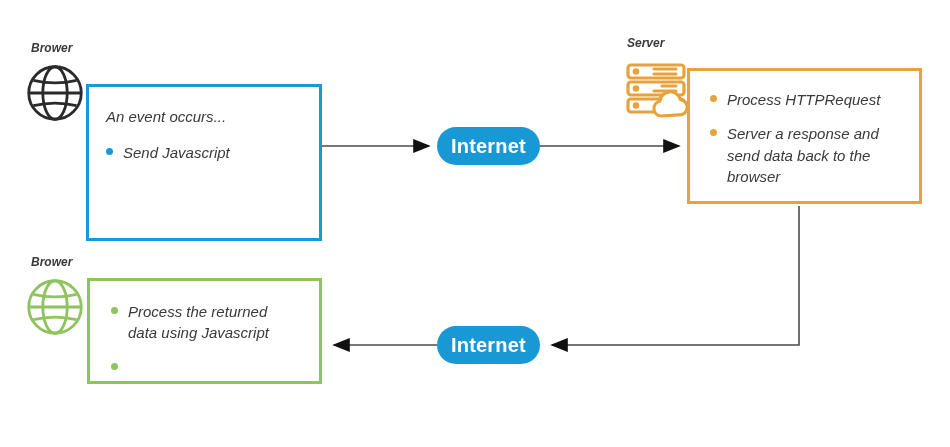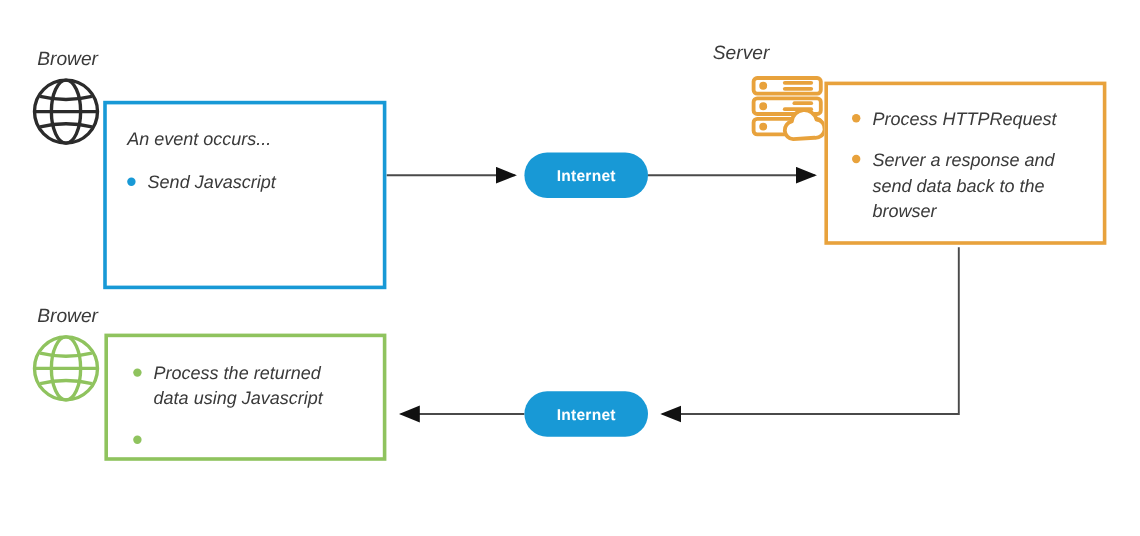--- a/index.html
+++ b/index.html
@@ -6,21 +6,21 @@
     --blue:#1899D6; --orange:#E8A23C; --green:#8FC35E;
     --ink:#3A3A3A; --line:#4A4A4A; --arrow:#111111;
   }
   html,body{margin:0;padding:0;background:#fff;}
   #stage{
     position:relative;width:950px;height:447px;background:#fff;
     font-family:"Liberation Sans",sans-serif;color:var(--ink);overflow:hidden;
   }
   .connectors{position:absolute;left:0;top:0;width:950px;height:447px;pointer-events:none;}
   .node-label{
-    position:absolute;font-style:italic;font-weight:400;font-size:16px;color:var(--ink);
+    position:absolute;font-style:italic;font-weight:700;font-size:12px;color:var(--ink);
   }
   .icon{position:absolute;}
   .globe-black{color:#2B2B2B;}
   .globe-green{color:var(--green);}
   .server-ic{color:var(--orange);}
   .box{
     position:absolute;background:#fff;box-sizing:border-box;
     font-style:italic;font-weight:500;font-size:15px;line-height:1.42;color:var(--ink);
   }
   .box.blue{left:86px;top:66px;width:236px;height:157px;border:3px solid var(--blue);padding:19px 8px 0 17px;margin-top:18px;}
@@ -28,21 +28,21 @@
   .box.green{left:87px;top:278px;width:235px;height:106px;border:3px solid var(--green);padding:20px 6px 0 21px;}
   .intro{margin-bottom:15px;}
   .bullet{display:flex;gap:10px;margin-bottom:13px;}
   .dot{flex:none;width:7px;height:7px;border-radius:50%;margin-top:6px;}
   .box.blue .dot{background:var(--blue);}
   .box.orange .dot{background:var(--orange);}
   .box.green .dot{background:var(--green);}
   .btext{white-space:pre-line;}
   .pill{
     position:absolute;width:103px;height:38px;border-radius:19px;background:var(--blue);
-    color:#fff;font-weight:bold;font-size:13px;display:flex;align-items:center;justify-content:center;
+    color:#fff;font-weight:bold;font-size:20px;display:flex;align-items:center;justify-content:center;
     letter-spacing:.2px;
   }
   .pill.top{left:437px;top:127px;}
   .pill.bottom{left:437px;top:326px;}
 </style>
 </head>
 <body>
 
 <div id="stage">
 
@@ -52,21 +52,21 @@
         <path d="M0 0 L10 4 L0 8 Z" fill="#111111"></path>
       </marker>
     </defs>
     <path d="M322 146 L429 146" fill="none" stroke="#4A4A4A" stroke-width="1.6" marker-end="url(#arrow)"></path>
     <path d="M540 146 L679 146" fill="none" stroke="#4A4A4A" stroke-width="1.6" marker-end="url(#arrow)"></path>
     <path d="M799 206 L799 345 L552 345" fill="none" stroke="#4A4A4A" stroke-width="1.6" marker-end="url(#arrow)"></path>
     <path d="M437 345 L334 345" fill="none" stroke="#4A4A4A" stroke-width="1.6" marker-end="url(#arrow)"></path>
   </svg>
 
   <div class="node-label" style="left:31px;top:41px;">Brower</div>
-  <div class="node-label" style="left:594px;top:36px;">Server</div>
+  <div class="node-label" style="left:627px;top:36px;">Server</div>
   <div class="node-label" style="left:31px;top:255px;">Brower</div>
 
   <div class="icon globe-black" style="left:25px;top:63px;width:60px;height:60px;">
     <svg viewBox="0 0 64 64" width="60" height="60">
       <g fill="none" stroke="currentColor" stroke-width="3">
         <circle cx="32" cy="32" r="28"></circle>
         <ellipse cx="32" cy="32" rx="13" ry="28"></ellipse>
         <line x1="5" y1="32" x2="59" y2="32"></line>
         <path d="M9 18.5 Q32 24 55 18.5"></path>
         <path d="M9 45.5 Q32 40 55 45.5"></path>

